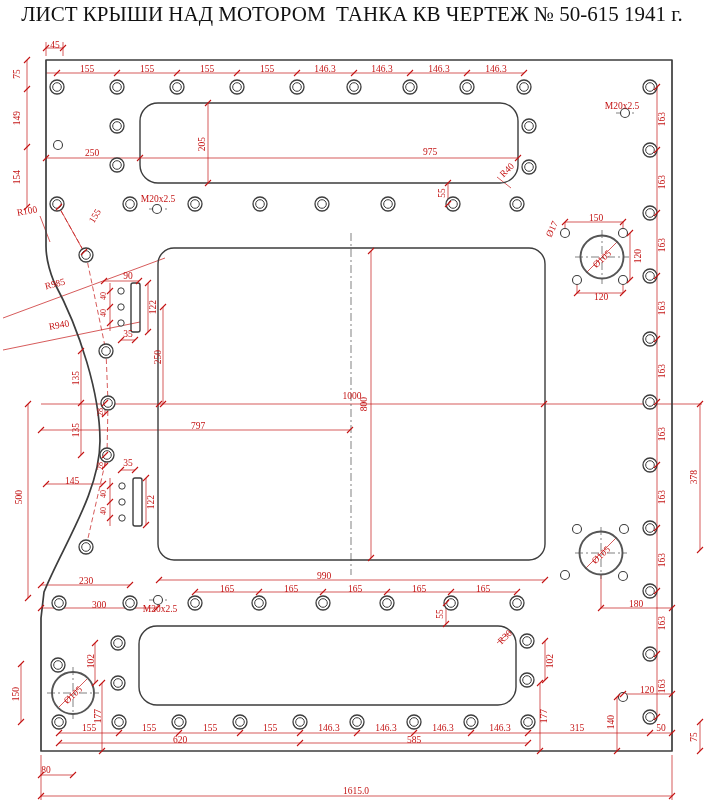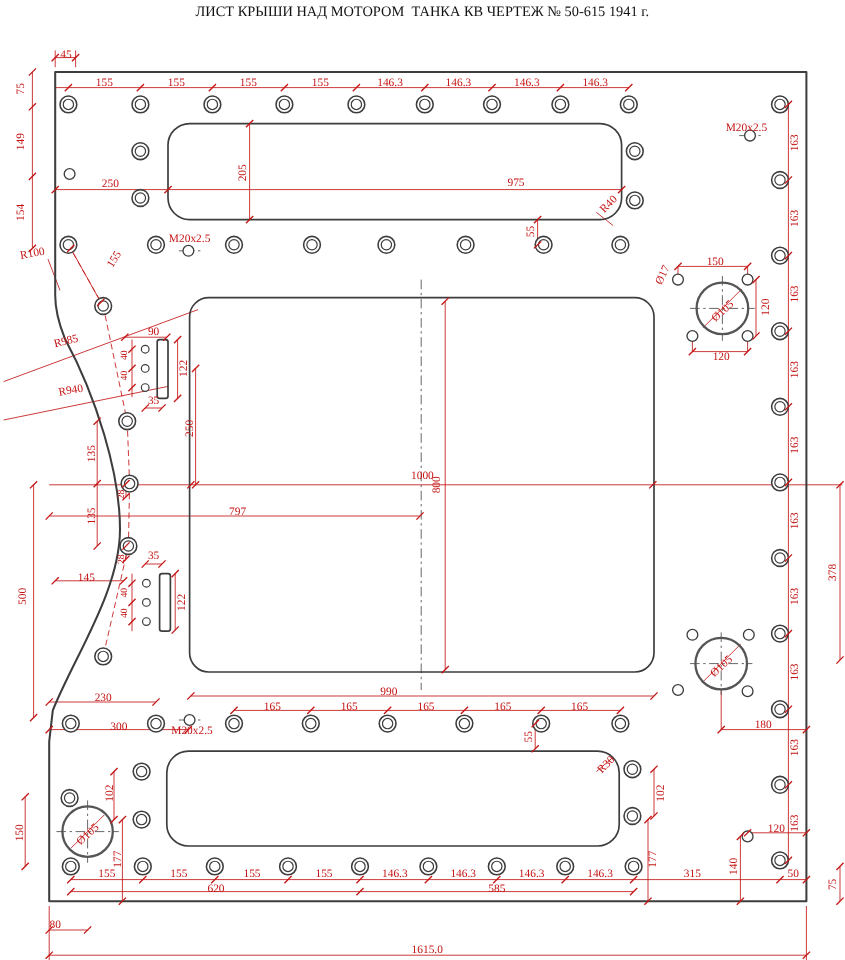--- a/index.html
+++ b/index.html
@@ -1,19 +1,19 @@
 <!DOCTYPE html>
 <html><head>
 <meta charset="utf-8">
 <style>
   html,body{margin:0;padding:0;background:#ffffff;}
   body{width:704px;height:800px;position:relative;overflow:hidden;
        font-family:"Liberation Serif",serif;}
   .title{position:absolute;top:2px;left:0;width:704px;text-align:center;
-         font-size:12px;color:#111;white-space:pre;}
+         font-size:21px;color:#111;white-space:pre;}
   svg{position:absolute;top:0;left:0;}
   .g-out path{fill:none;stroke:#3d3d3d;stroke-width:1.7;stroke-linejoin:round;}
   .g-slots rect{fill:none;stroke:#3d3d3d;stroke-width:1.4;}
   .g-big circle{fill:none;stroke:#555;stroke-width:1.9;}
   .g-hd circle.o{fill:#fff;stroke:#3d3d3d;stroke-width:1.3;}
   .g-hd circle.i{fill:none;stroke:#3d3d3d;stroke-width:1.0;}
   .g-hp circle{fill:#fff;stroke:#3d3d3d;stroke-width:1.1;}
   .g-hs circle{fill:#fff;stroke:#3d3d3d;stroke-width:1.0;}
   .g-red line{stroke:#c41414;stroke-width:0.7;}
   .g-reddash line{stroke:#c41414;stroke-width:0.7;stroke-dasharray:5 3;}

